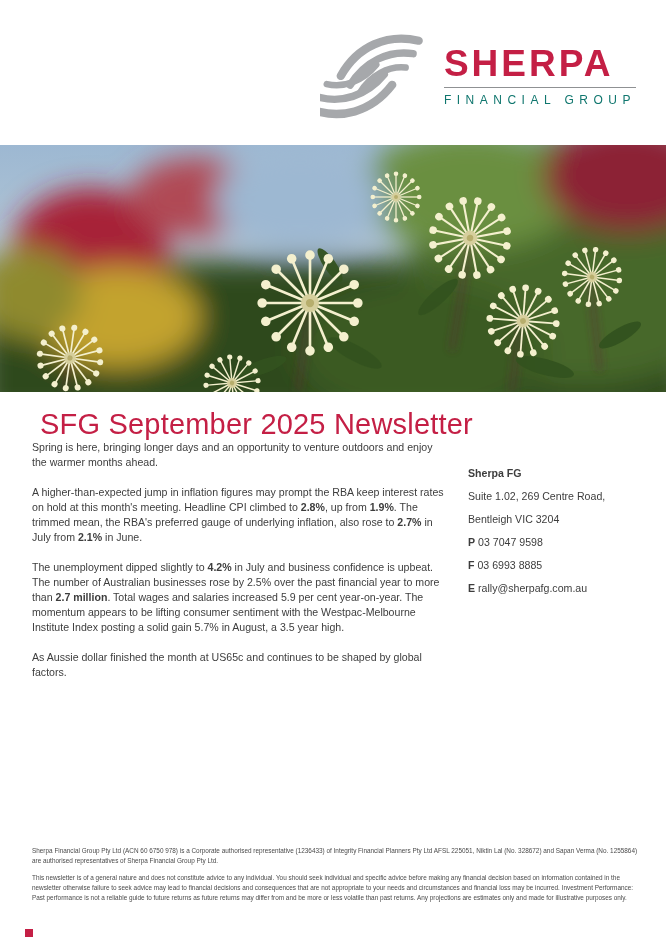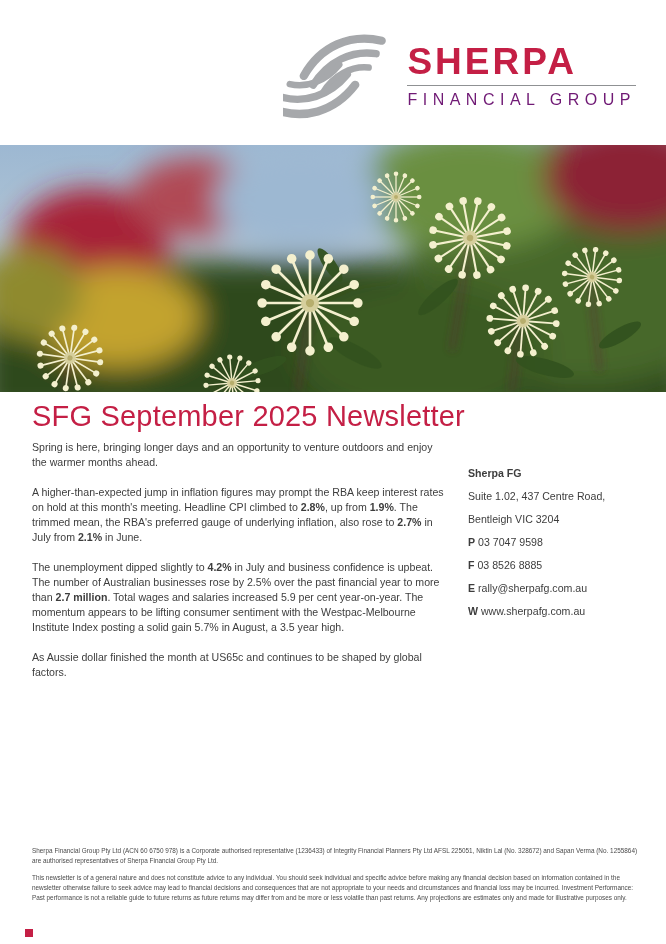--- a/index.html
+++ b/index.html
@@ -11,21 +11,21 @@
   }
   
   .logo{position:absolute;top:24px;right:30px;display:flex;align-items:center;gap:12px;}
   .logo-mark{width:112px;height:102px;}
   .logo-text{display:flex;flex-direction:column;align-items:flex-start;}
   .brand-name{
     font-size:37px;font-weight:bold;letter-spacing:3px;color:#c41f45;
     line-height:1;font-stretch:condensed;
   }
   .brand-rule{width:100%;height:1px;background:#8f9193;margin:5px 0 6px;}
-  .brand-tagline{font-size:16px;letter-spacing:5.5px;color:#701a75;line-height:1;}
+  .brand-tagline{font-size:12px;letter-spacing:5.5px;color:#0f766e;line-height:1;}
   
   .hero{position:absolute;top:145px;left:0;width:666px;height:247px;overflow:hidden;background:#4a6b2b;}
   
   .newsletter-title{
     position:absolute;top:400px;left:32px;
     font-size:29px;color:#c41f45;letter-spacing:0.2px;
   }
   
   .body-col{position:absolute;top:440px;left:32px;width:414px;}
   .body-col p{margin:0 0 15px;font-size:10.6px;line-height:15px;color:#3d3d3d;}
@@ -182,38 +182,37 @@
       <use href="#flower" transform="translate(310 158) scale(1.65)"></use>
       <use href="#flower" transform="translate(470 93) scale(1.3) rotate(12)"></use>
       <use href="#flower" transform="translate(523 176) scale(1.15) rotate(-18)"></use>
       <use href="#flower" transform="translate(592 132) scale(0.95) rotate(30)"></use>
       <use href="#flower" transform="translate(396 52) scale(0.8)"></use>
       <use href="#flower" transform="translate(70 213) scale(1.05) rotate(8)"></use>
       <use href="#flower" transform="translate(232 238) scale(0.9) rotate(40)"></use>
     </svg>
   </div>
 
-  <h1 class="newsletter-title" style="margin:0;font-weight:normal;">SFG September 2025 Newsletter</h1>
+  <h1 class="newsletter-title" style="margin:8px;font-weight:normal;">SFG September 2025 Newsletter</h1>
 
   <div class="body-col">
       <p><span>Spring is here, bringing longer days and an opportunity to venture outdoors and enjoy the warmer months ahead.</span></p>
       <p><span>A higher-than-expected jump in inflation figures may prompt the RBA keep interest rates on hold at this month's meeting. Headline CPI climbed to </span><span class="b">2.8%</span><span>, up from </span><span class="b">1.9%</span><span>. The trimmed mean, the RBA's preferred gauge of underlying inflation, also rose to </span><span class="b">2.7%</span><span> in July from </span><span class="b">2.1%</span><span> in June.</span></p>
       <p><span>The unemployment dipped slightly to </span><span class="b">4.2%</span><span> in July and business confidence is upbeat. The number of Australian businesses rose by 2.5% over the past financial year to more than </span><span class="b">2.7 million</span><span>. Total wages and salaries increased 5.9 per cent year-on-year. The momentum appears to be lifting consumer sentiment with the Westpac-Melbourne Institute Index posting a solid gain 5.7% in August, a 3.5 year high.</span></p>
       <p><span>As Aussie dollar finished the month at US65c and continues to be shaped by global factors.</span></p>
     </div>
 
   <div class="sidebar">
     <p class="contact-name">Sherpa FG</p>
     <div>
-        <p><span>Suite 1.02, 437 Centre Road,</span></p>
+        <p><span>Suite 1.02, 269 Centre Road,</span></p>
         <p><span>Bentleigh VIC 3204</span></p>
         <p><span class="b">P</span><span> 03 7047 9598</span></p>
-        <p><span class="b">F</span><span> 03 8526 8885</span></p>
+        <p><span class="b">F</span><span> 03 6993 8885</span></p>
         <p><span class="b">E</span><span> rally@sherpafg.com.au</span></p>
-        <p><span class="b">W</span><span> www.sherpafg.com.au</span></p>
       </div>
   </div>
 
   <div class="disclaimer">
       <p>Sherpa Financial Group Pty Ltd (ACN 60 6750 978) is a Corporate authorised representative (1236433) of Integrity Financial Planners Pty Ltd AFSL 225051, Niktin Lal (No. 328672) and Sapan Verma (No. 1255864) are authorised representatives of Sherpa Financial Group Pty Ltd.</p>
       <p>This newsletter is of a general nature and does not constitute advice to any individual. You should seek individual and specific advice before making any financial decision based on information contained in the newsletter otherwise failure to seek advice may lead to financial decisions and consequences that are not appropriate to your needs and circumstances and financial loss may be incurred. Investment Performance: Past performance is not a reliable guide to future returns as future returns may differ from and be more or less volatile than past returns. Any projections are estimates only and made for illustrative purposes only.</p>
     </div>
 
   <div class="footer-mark"></div>
 

